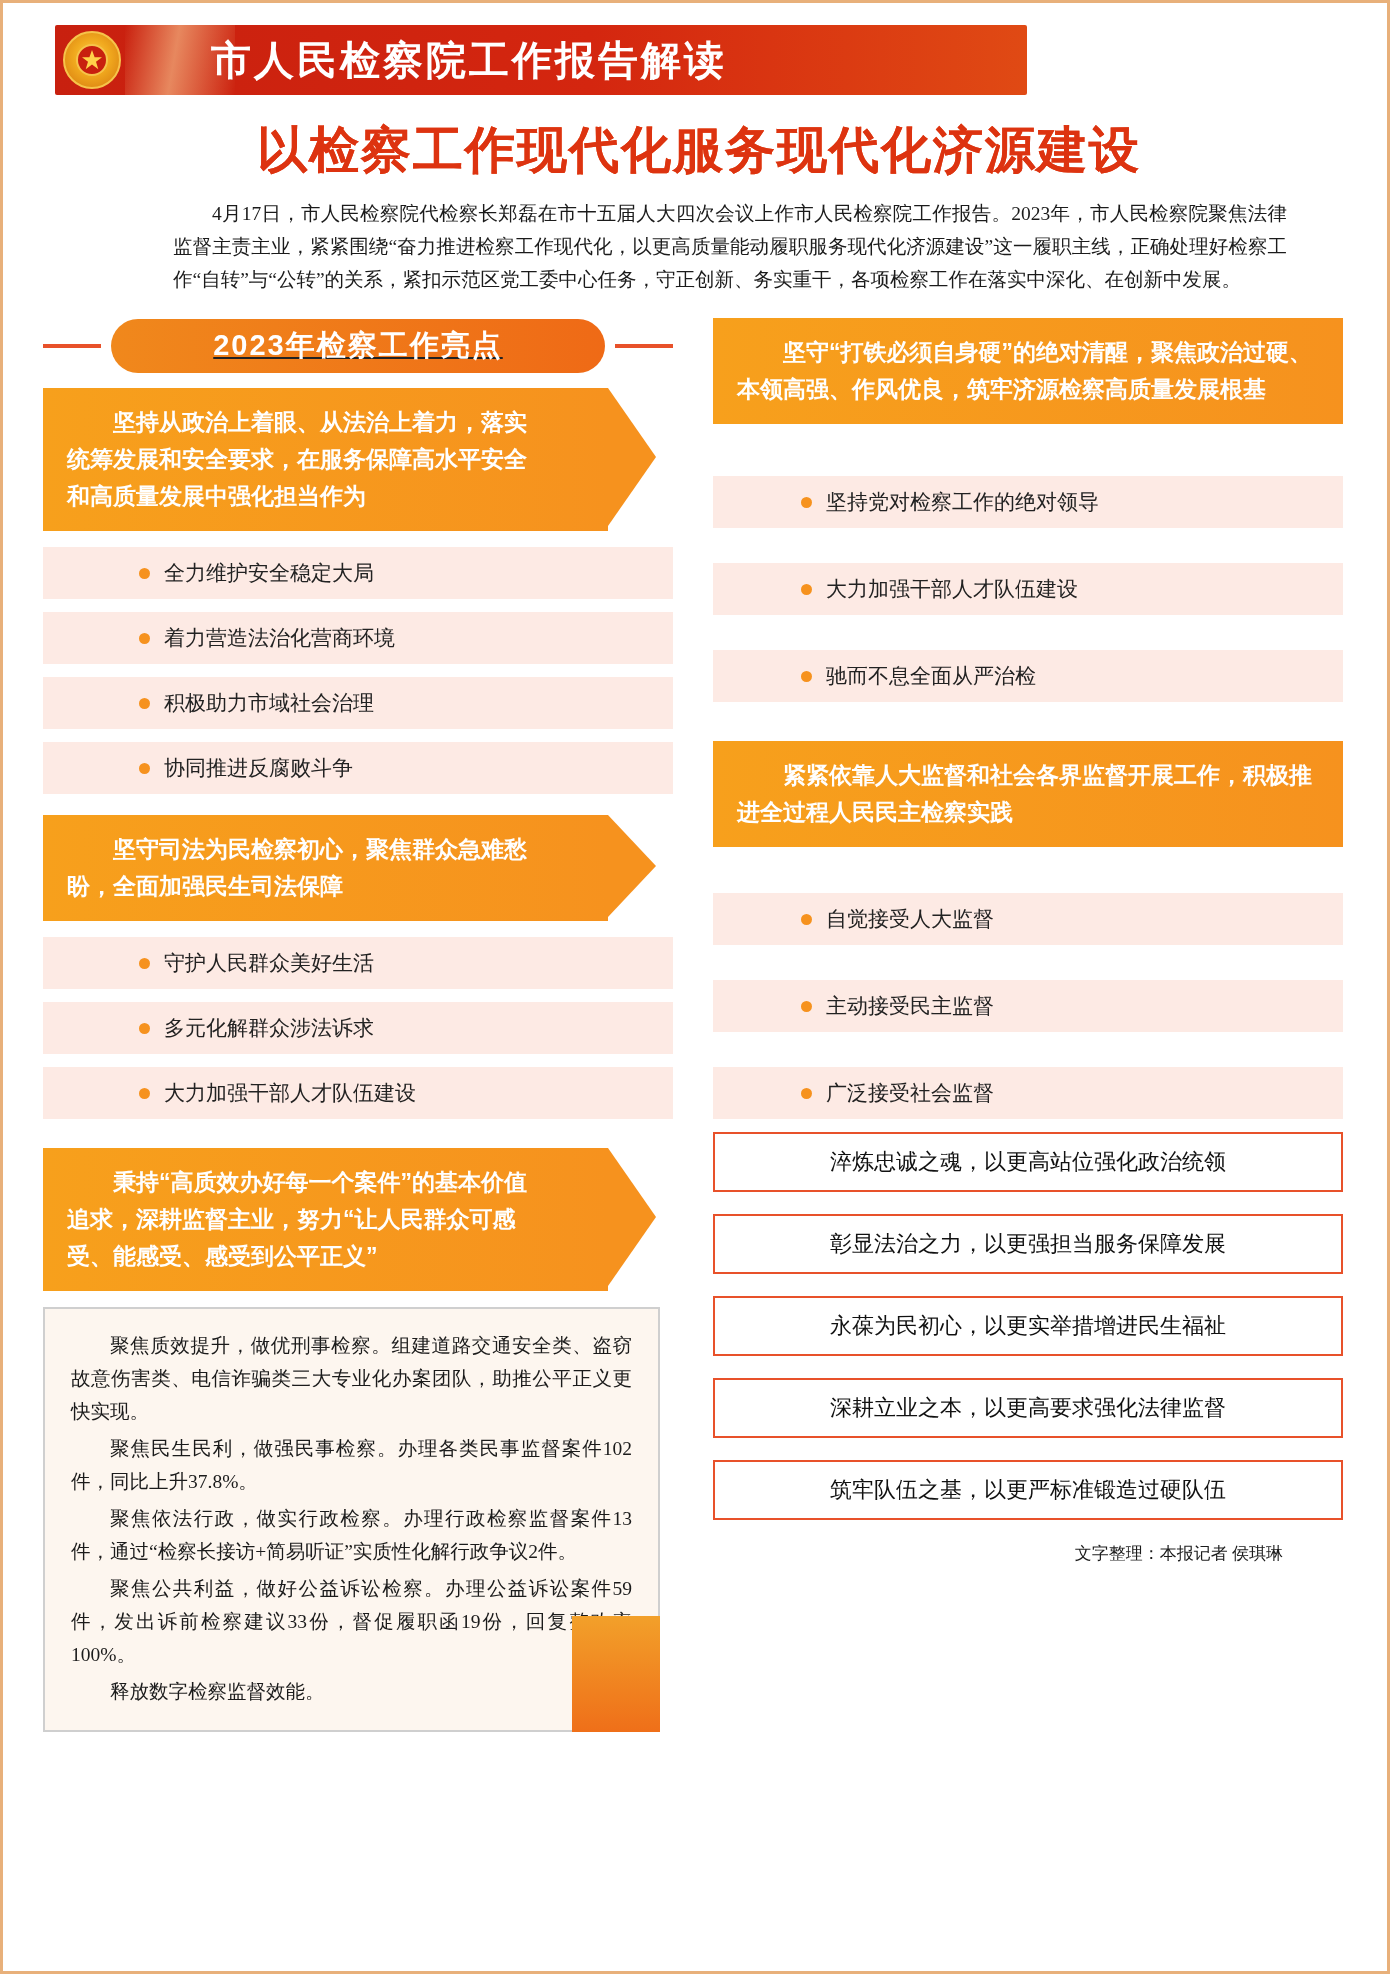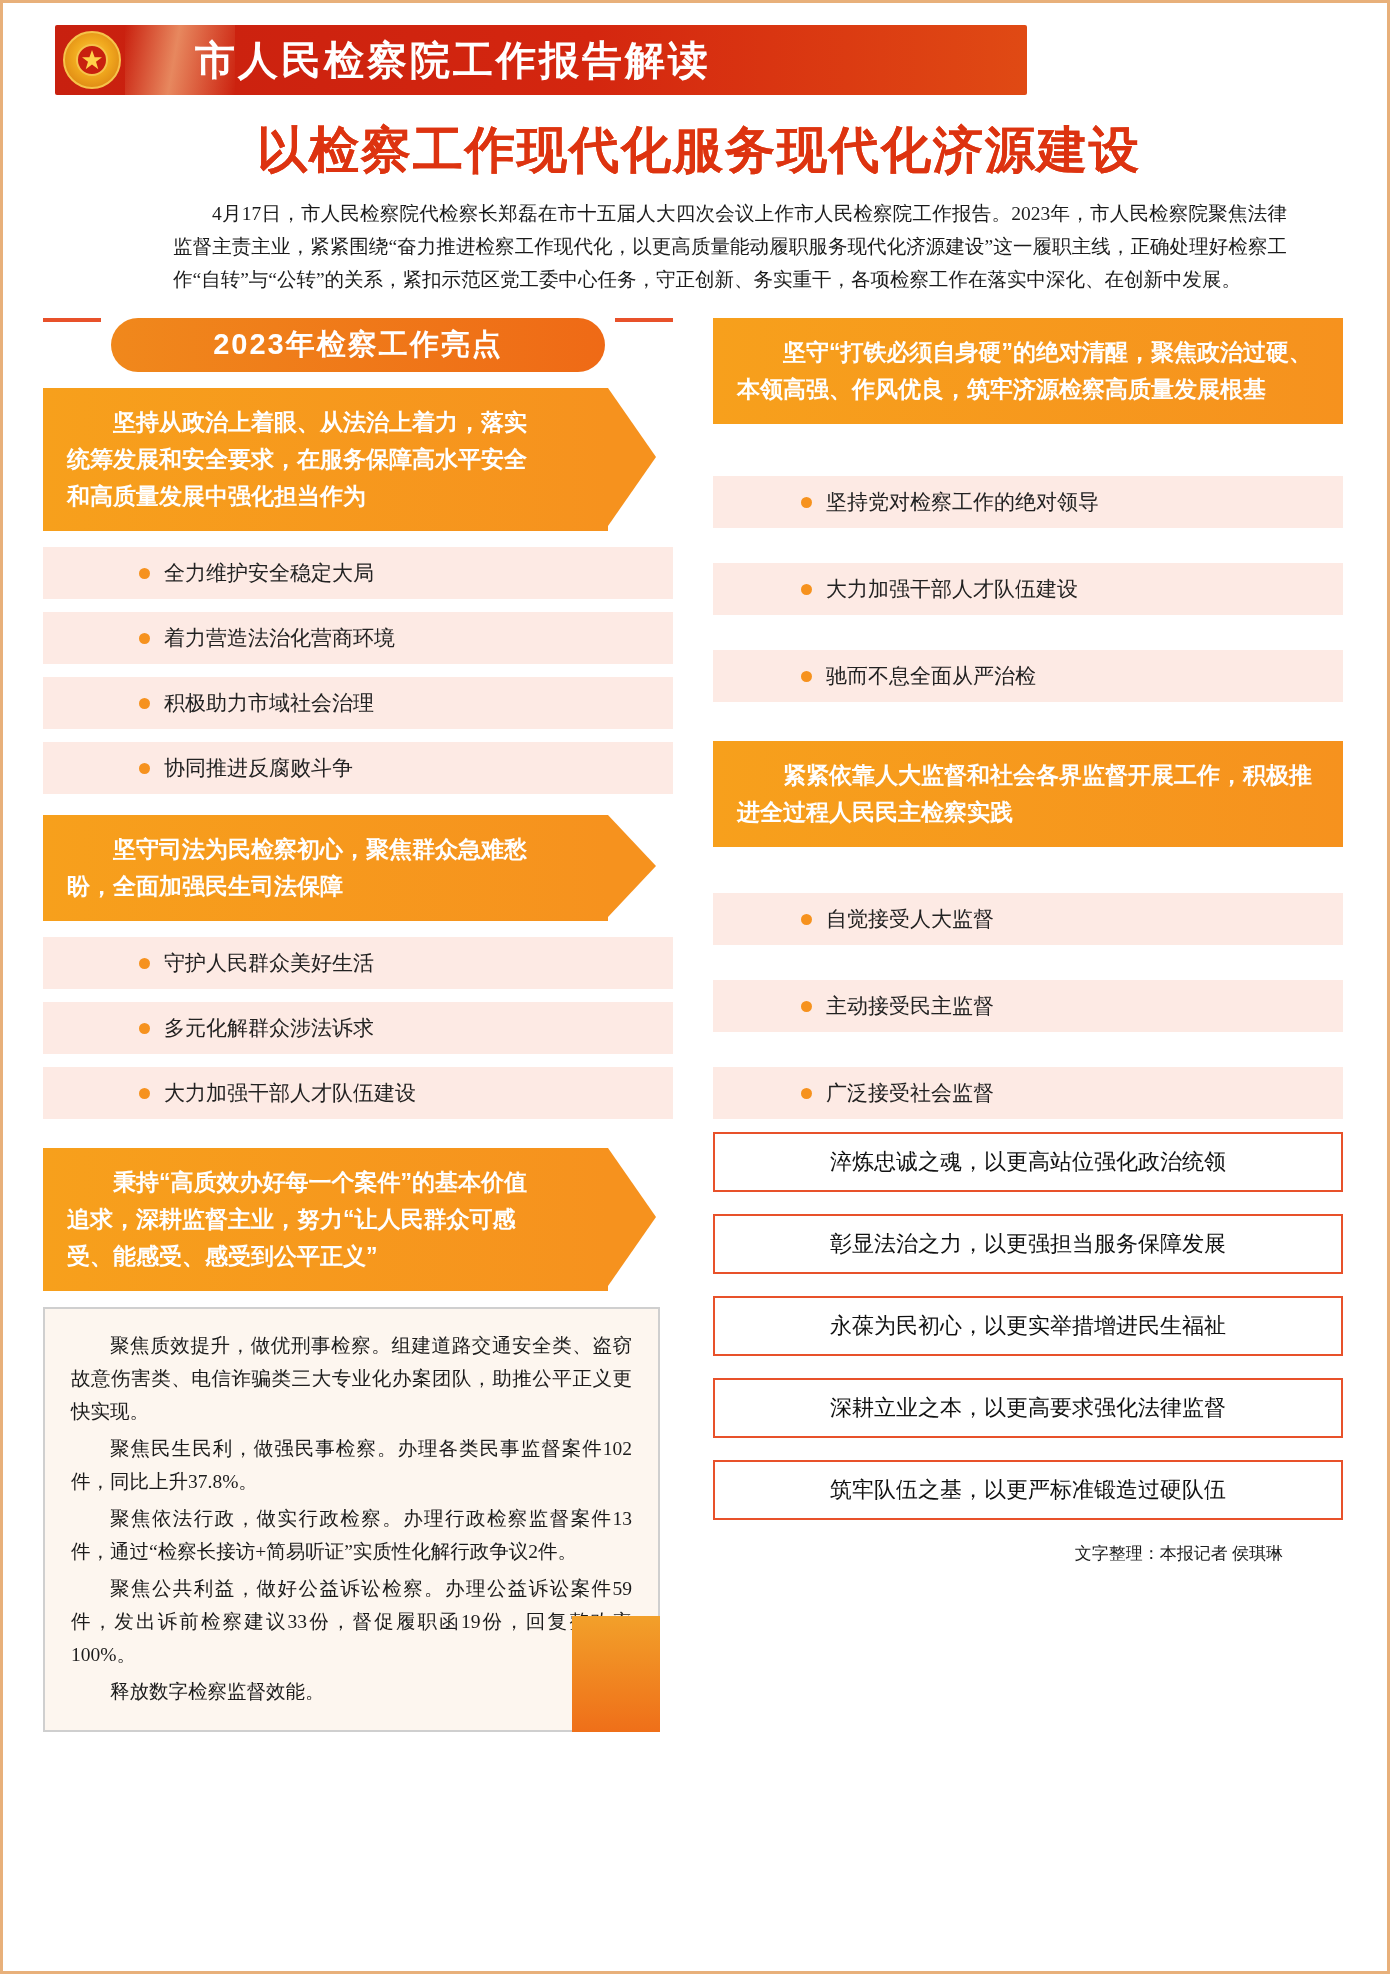--- a/index.html
+++ b/index.html
@@ -59,21 +59,21 @@
     box-sizing: border-box;
     display: flex;
     align-items: center;
     justify-content: center;
     color: #b31208;
     font-size: 26px;
     line-height: 1;
   }
   .header-title {
     position: absolute;
-    left: 162px;
+    left: 178px;
     top: 8px;
     font-size: 40px;
     font-weight: bold;
     color: #ffffff;
     letter-spacing: 3px;
     line-height: 54px;
   }
   .main-title {
     margin: 16px 0 0 0;
     text-align: center;
@@ -102,23 +102,24 @@
     margin: 22px 40px 0 40px;
     gap: 40px;
   }
   .col {
     width: 630px;
     position: relative;
   }
   
   .section-title-wrap {
     display: flex;
-    align-items: flex-start;
+    align-items: center;
     height: 56px;
     margin-bottom: 14px;
+    text-decoration: underline;
   }
   .dash {
     width: 58px;
     height: 4px;
     background: #e8512a;
   }
   .section-title {
     flex: 1;
     margin: 0 10px;
     height: 54px;

